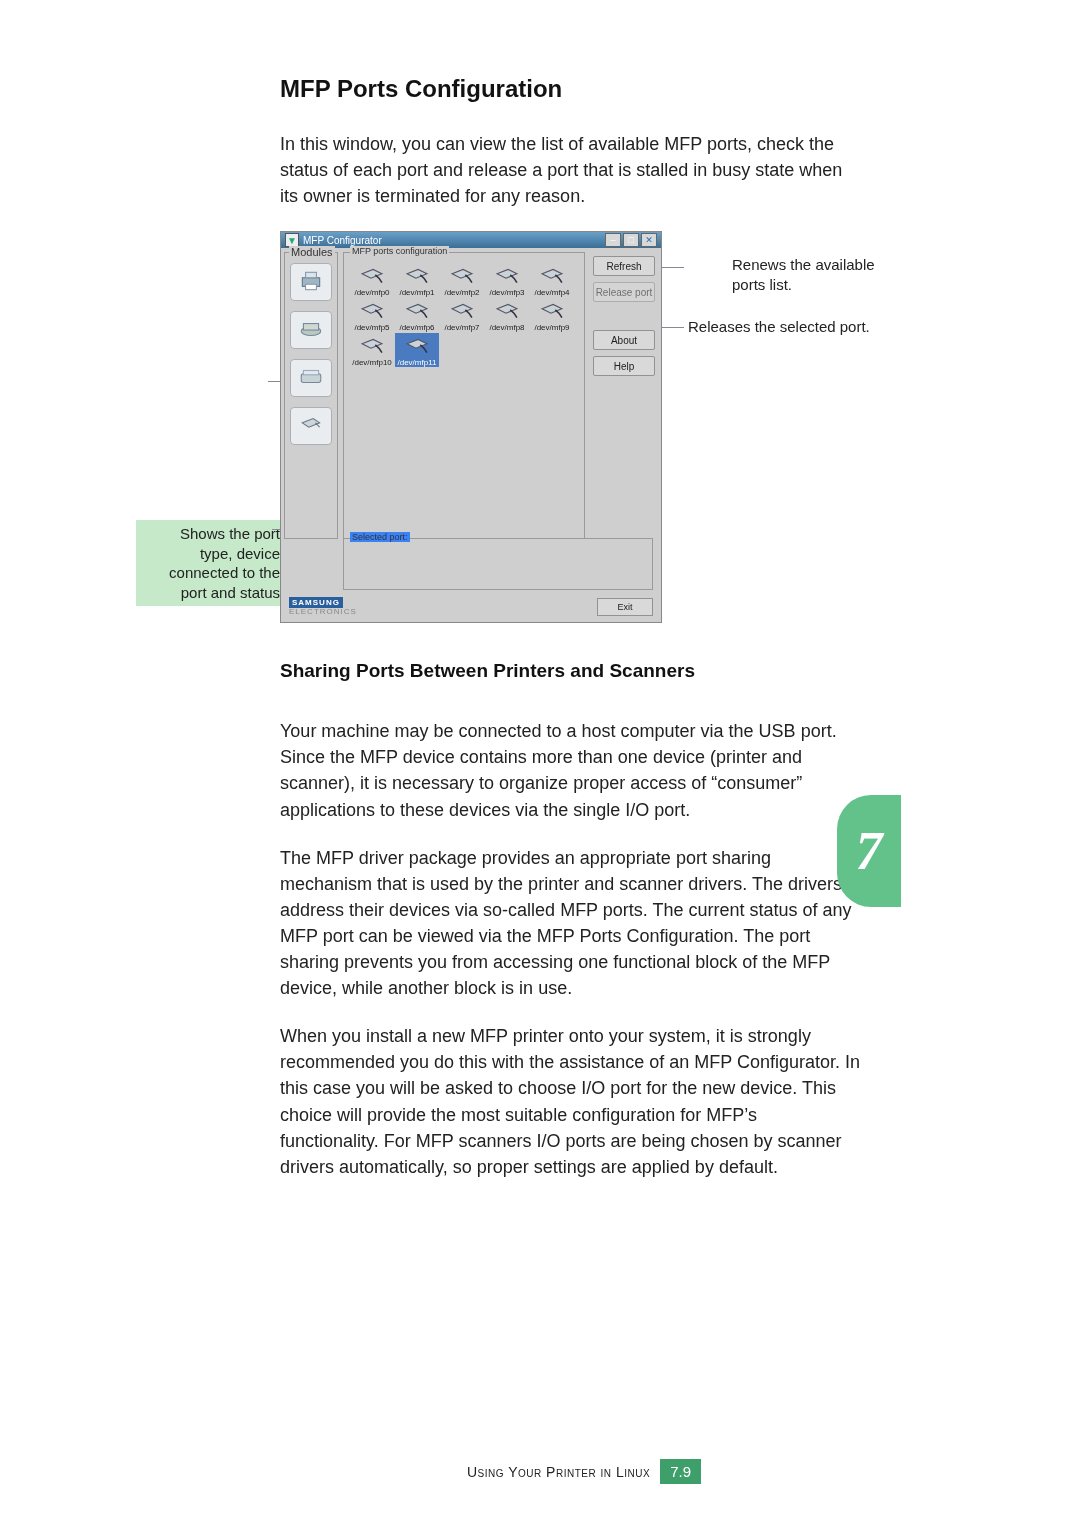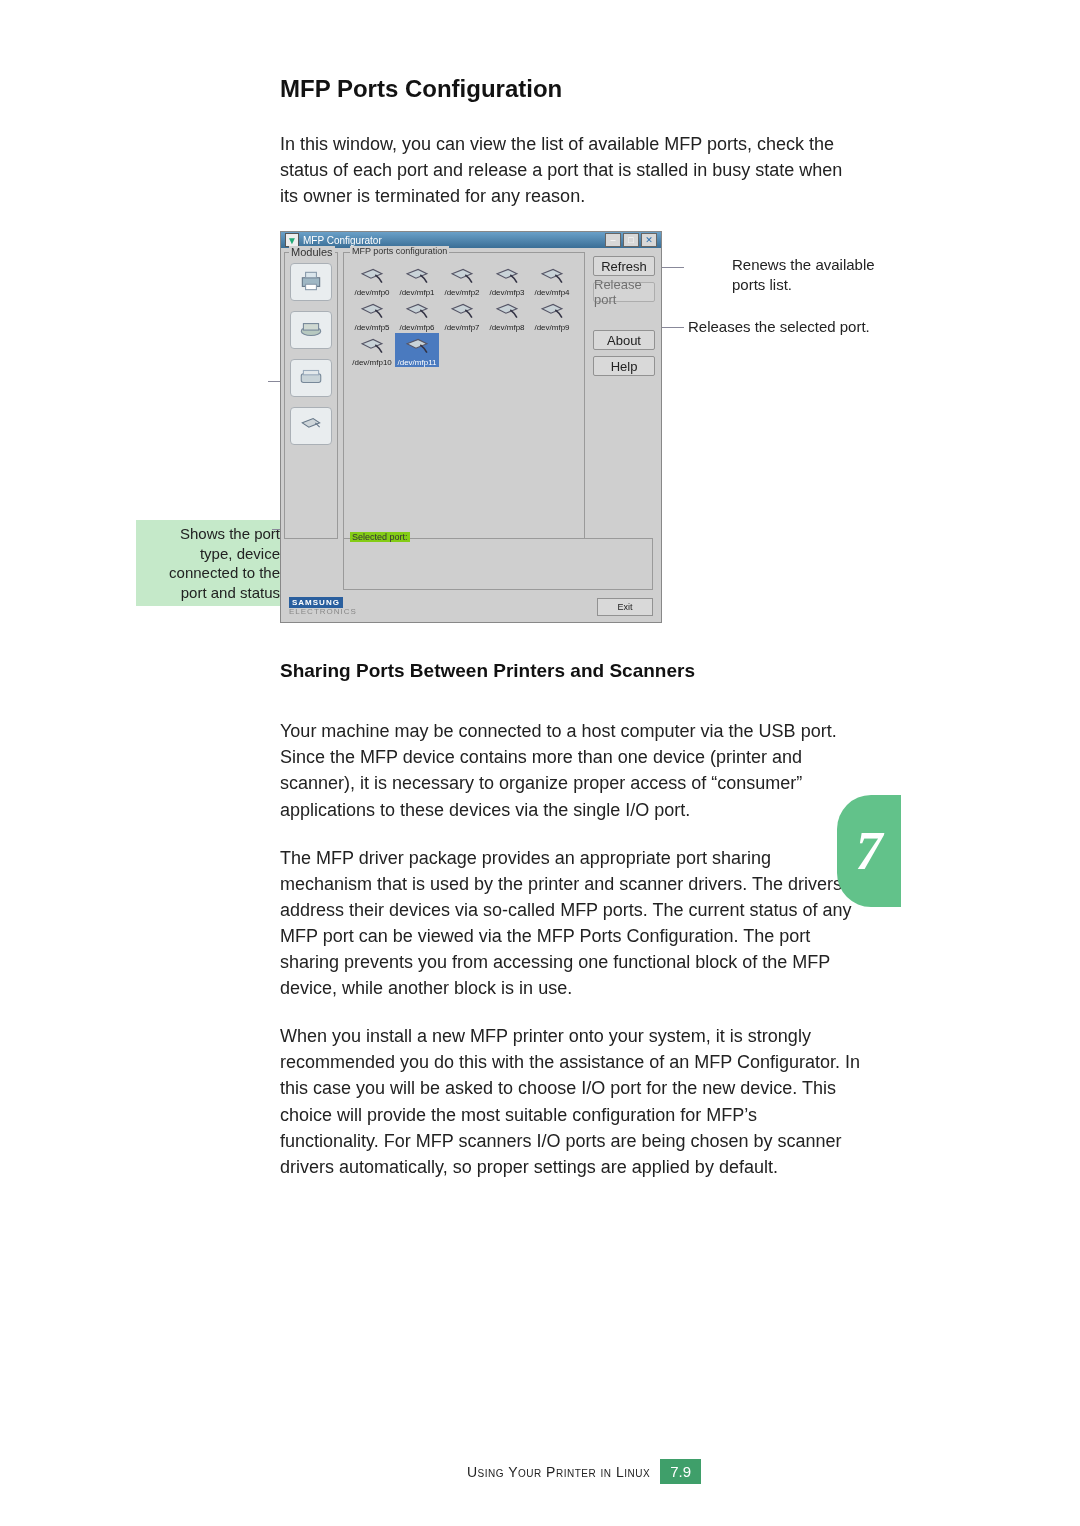--- a/index.html
+++ b/index.html
@@ -180,33 +180,33 @@
 .port.last { background: #4a7abf; color: #fff; }
 
 .selected-group {
   position: absolute;
   left: 62px; bottom: 32px;
   right: 8px; height: 50px;
   border: 1px solid #9a9a9a;
 }
 .selected-group .lbl {
   position: absolute; top: -7px; left: 6px;
-  background: #84cc16; padding: 0 2px;
+  background: #3b82f6; padding: 0 2px;
   font-size: 9px; color: #333;
 }
 
 .rbuttons {
   position: absolute;
   right: 6px; top: 8px;
   width: 62px;
   display: flex; flex-direction: column; gap: 6px;
 }
 .rbtn {
   height: 18px;
-  font-size: 13px;
+  font-size: 10px;
   background: #d9d9d9;
   border: 1px solid #929292;
   border-radius: 2px;
   display: flex; align-items: center; justify-content: center;
   cursor: pointer;
 }
 .rbtn.spacer-gap { margin-top: 22px; }
 
 .logo {
   position: absolute;

